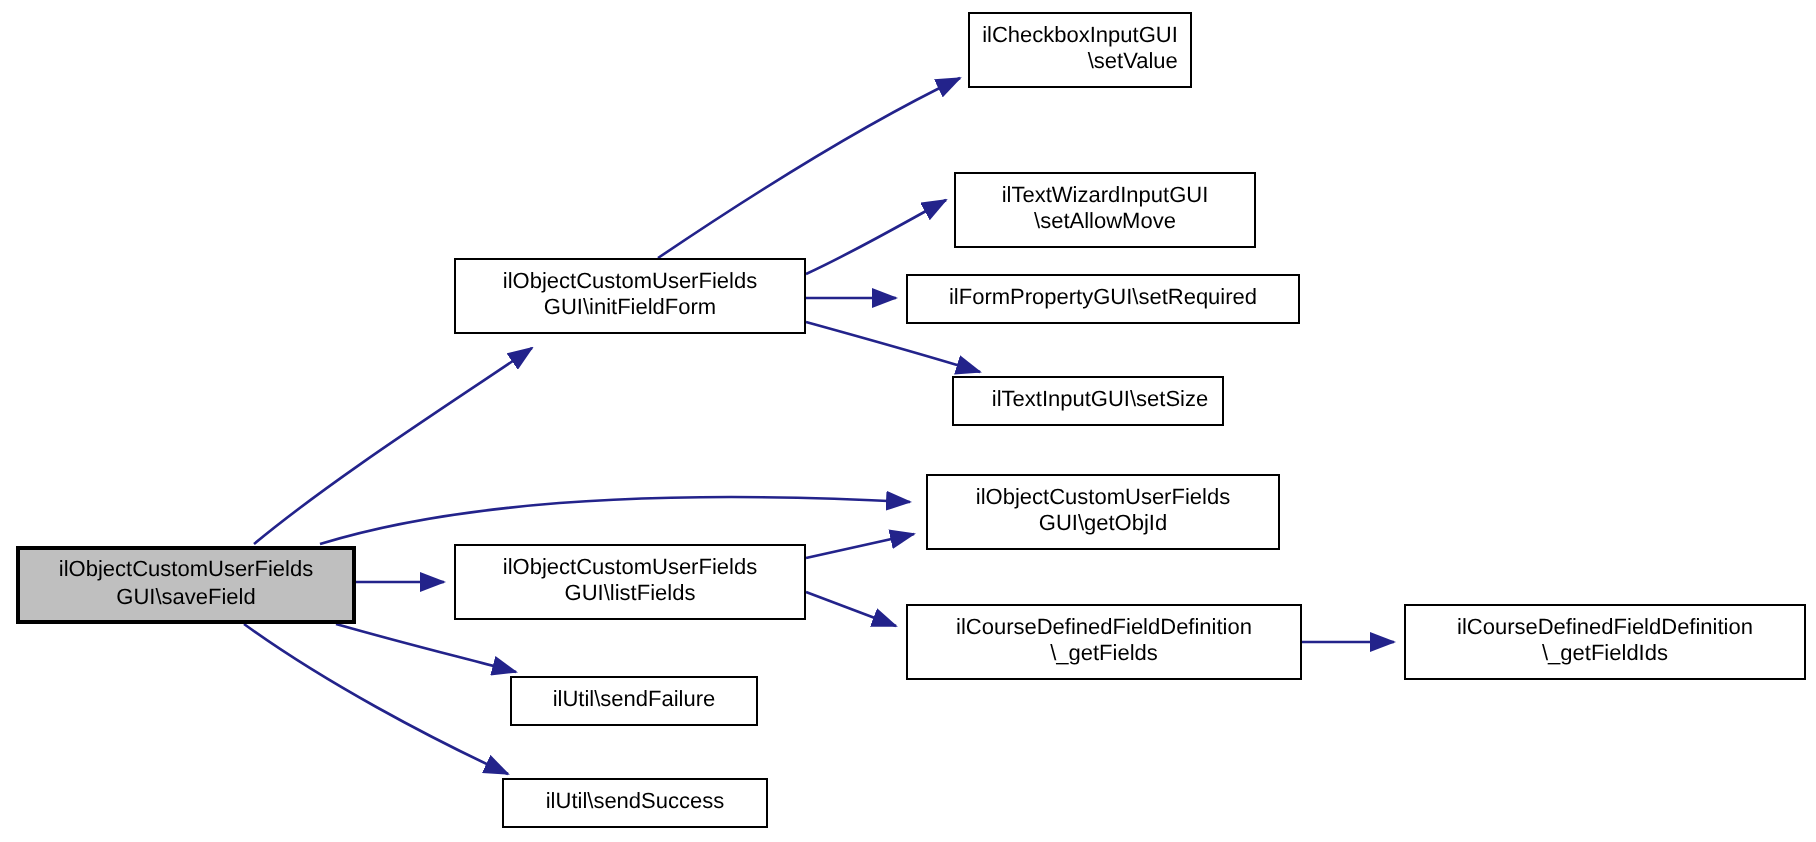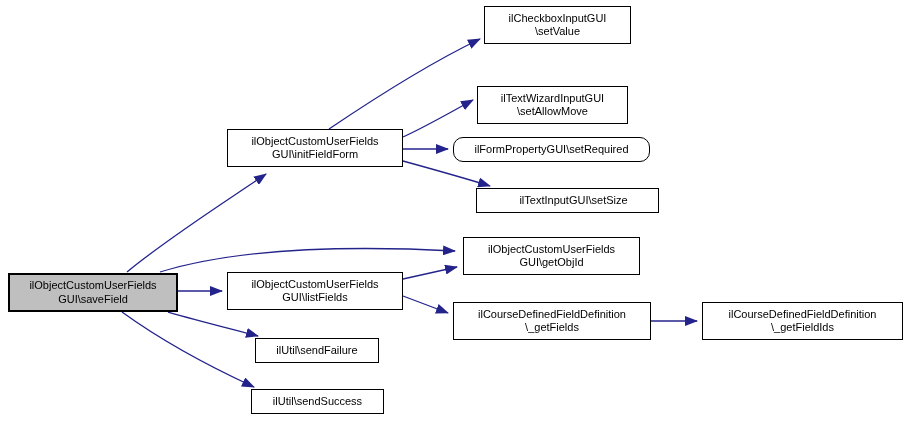--- a/index.html
+++ b/index.html
@@ -79,35 +79,35 @@
   <div class="node highlight" style="left:8px; top:273px; width:170px; height:39px;">
     <span class="node-label">ilObjectCustomUserFields
 GUI\saveField</span>
   </div>
 
   <div class="node" style="left:227px; top:129px; width:176px; height:38px;">
     <span class="node-label">ilObjectCustomUserFields
 GUI\initFieldForm</span>
   </div>
 
-  <div class="node" style="left:484px; top:6px; width:147px; height:38px;">
+  <div class="node" style="left:484px; top:6px; width:112px; height:38px;text-align:right;">
     <span class="node-label">ilCheckboxInputGUI
 \setValue</span>
   </div>
 
   <div class="node" style="left:477px; top:71px; width:151px; height:38px;margin-top:15px;">
     <span class="node-label">ilTextWizardInputGUI
 \setAllowMove</span>
   </div>
 
-  <div class="node" style="left:453px; top:137px; width:197px; height:25px;border-radius:10px;">
+  <div class="node" style="left:453px; top:137px; width:197px; height:25px;">
     <span class="node-label">ilFormPropertyGUI\setRequired</span>
   </div>
 
-  <div class="node" style="left:476px; top:188px; width:183px; height:25px;padding-left:12px;">
+  <div class="node" style="left:476px; top:188px; width:136px; height:25px;padding-left:12px;">
     <span class="node-label">ilTextInputGUI\setSize</span>
   </div>
 
   <div class="node" style="left:463px; top:237px; width:177px; height:38px;">
     <span class="node-label">ilObjectCustomUserFields
 GUI\getObjId</span>
   </div>
 
   <div class="node" style="left:227px; top:272px; width:176px; height:38px;">
     <span class="node-label">ilObjectCustomUserFields

